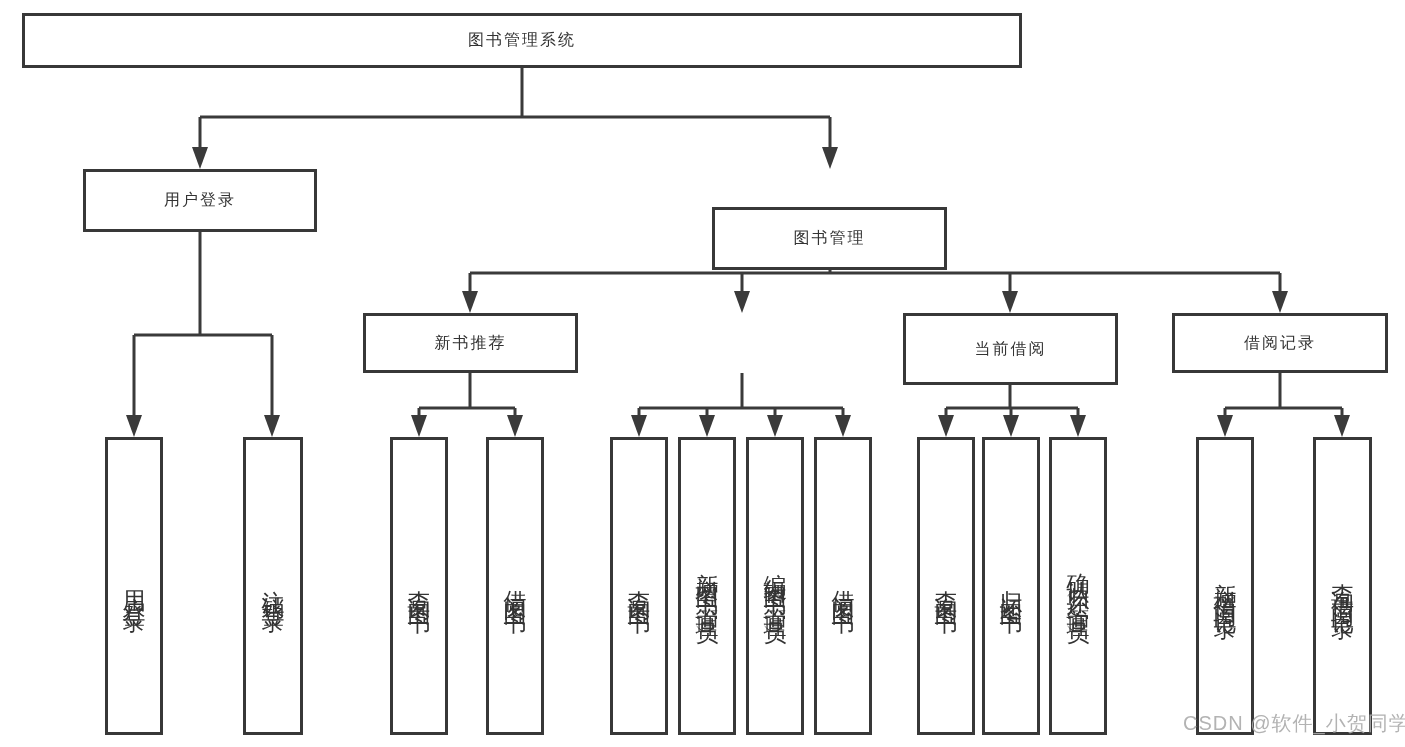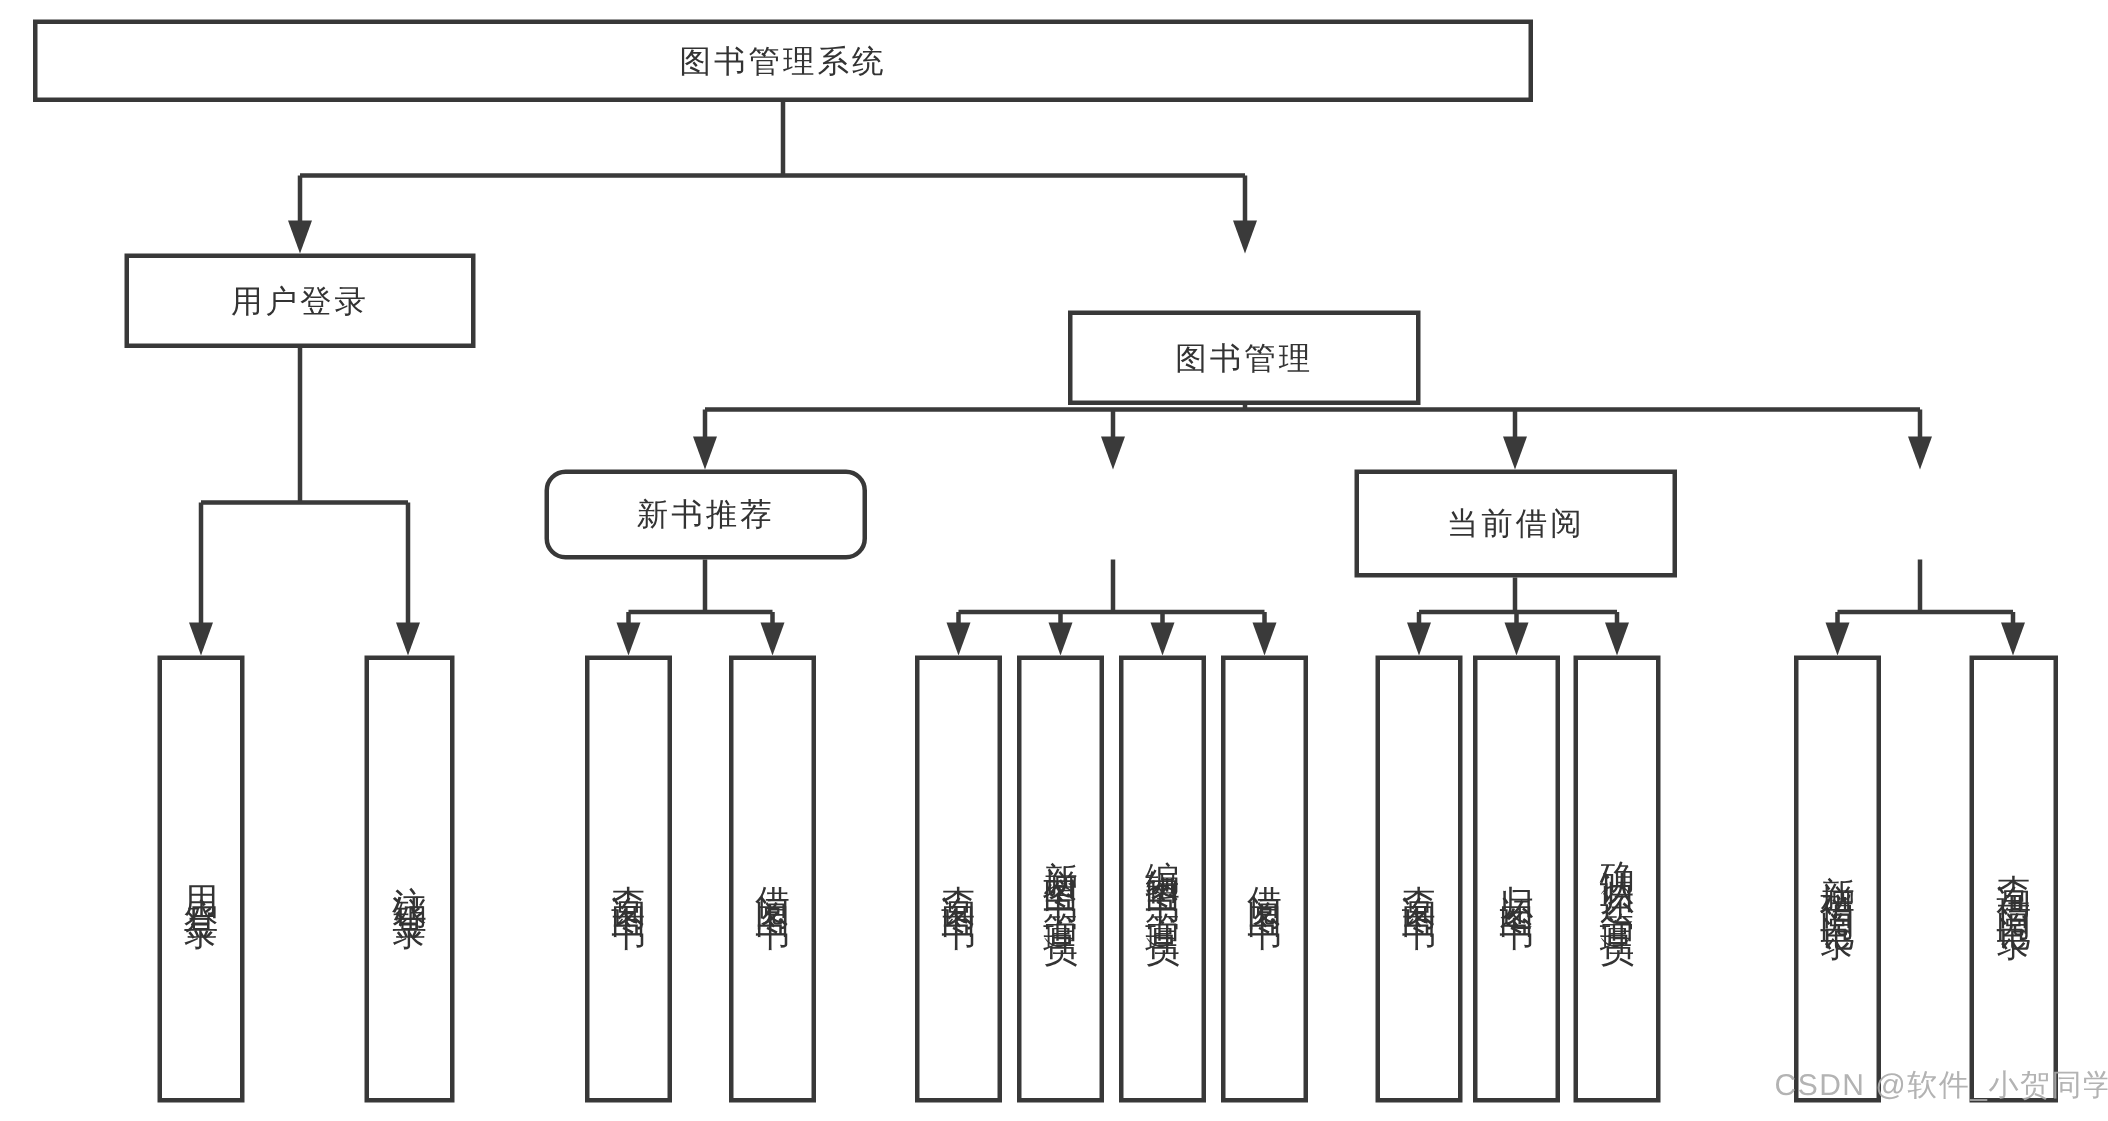--- a/index.html
+++ b/index.html
@@ -21,38 +21,38 @@
     position: absolute;
     box-sizing: border-box;
     border: 3px solid #383838;
     background: #ffffff;
     display: flex;
     align-items: center;
     justify-content: center;
     z-index: 2;
   }
   .h-label {
-    font-size: 21px;
+    font-size: 16px;
     color: #333333;
     letter-spacing: 2px;
     white-space: nowrap;
   }
   .v-label {
     writing-mode: vertical-rl;
     text-orientation: mixed;
     font-size: 23px;
     color: #333333;
     letter-spacing: 7px;
     line-height: 1;
   }
   
   #n-root        { left: 22px;   top: 13px;  width: 1000px; height: 55px; }
   #n-l2-login    { left: 83px;   top: 169px; width: 234px;  height: 63px; }
   #n-l2-mgmt     { left: 712px;  top: 169px; width: 235px;  height: 63px; margin-top: 38px; }
-  #n-l3-recommend{ left: 363px;  top: 313px; width: 215px;  height: 60px; border-radius: 14px; }
+  #n-l3-recommend{ left: 363px;  top: 313px; width: 215px;  height: 60px; }
   #n-l3-borrow   { left: 635px;  top: 313px; width: 215px;  height: 60px; }
   #n-l3-current  { left: 903px;  top: 313px; width: 215px;  height: 72px; }
   #n-l3-records  { left: 1172px; top: 313px; width: 216px;  height: 60px; }
   .leaf          { top: 437px; width: 58px; height: 298px; }
   #n-a1 { left: 105px; }
   #n-a2 { left: 243px; width: 60px; }
   #n-b1 { left: 390px; }
   #n-b2 { left: 486px; }
   #n-c1 { left: 610px; }
   #n-c2 { left: 678px; }
@@ -130,20 +130,23 @@
   <div class="box" id="n-l2-mgmt">
     <span class="h-label">图书管理</span>
   </div>
 
   <div class="box" id="n-l3-recommend">
     <span class="h-label">新书推荐</span>
   </div>
   <div class="box" id="n-l3-current">
     <span class="h-label">当前借阅</span>
   </div>
+  <div class="box" id="n-l3-records">
+    <span class="h-label">借阅记录</span>
+  </div>
 
   <div class="box leaf" id="n-a1">
     <span class="v-label">用户登录</span>
   </div>
   <div class="box leaf" id="n-a2">
     <span class="v-label">注销登录</span>
   </div>
 
   <div class="box leaf" id="n-b1">
     <span class="v-label">查询图书</span>

